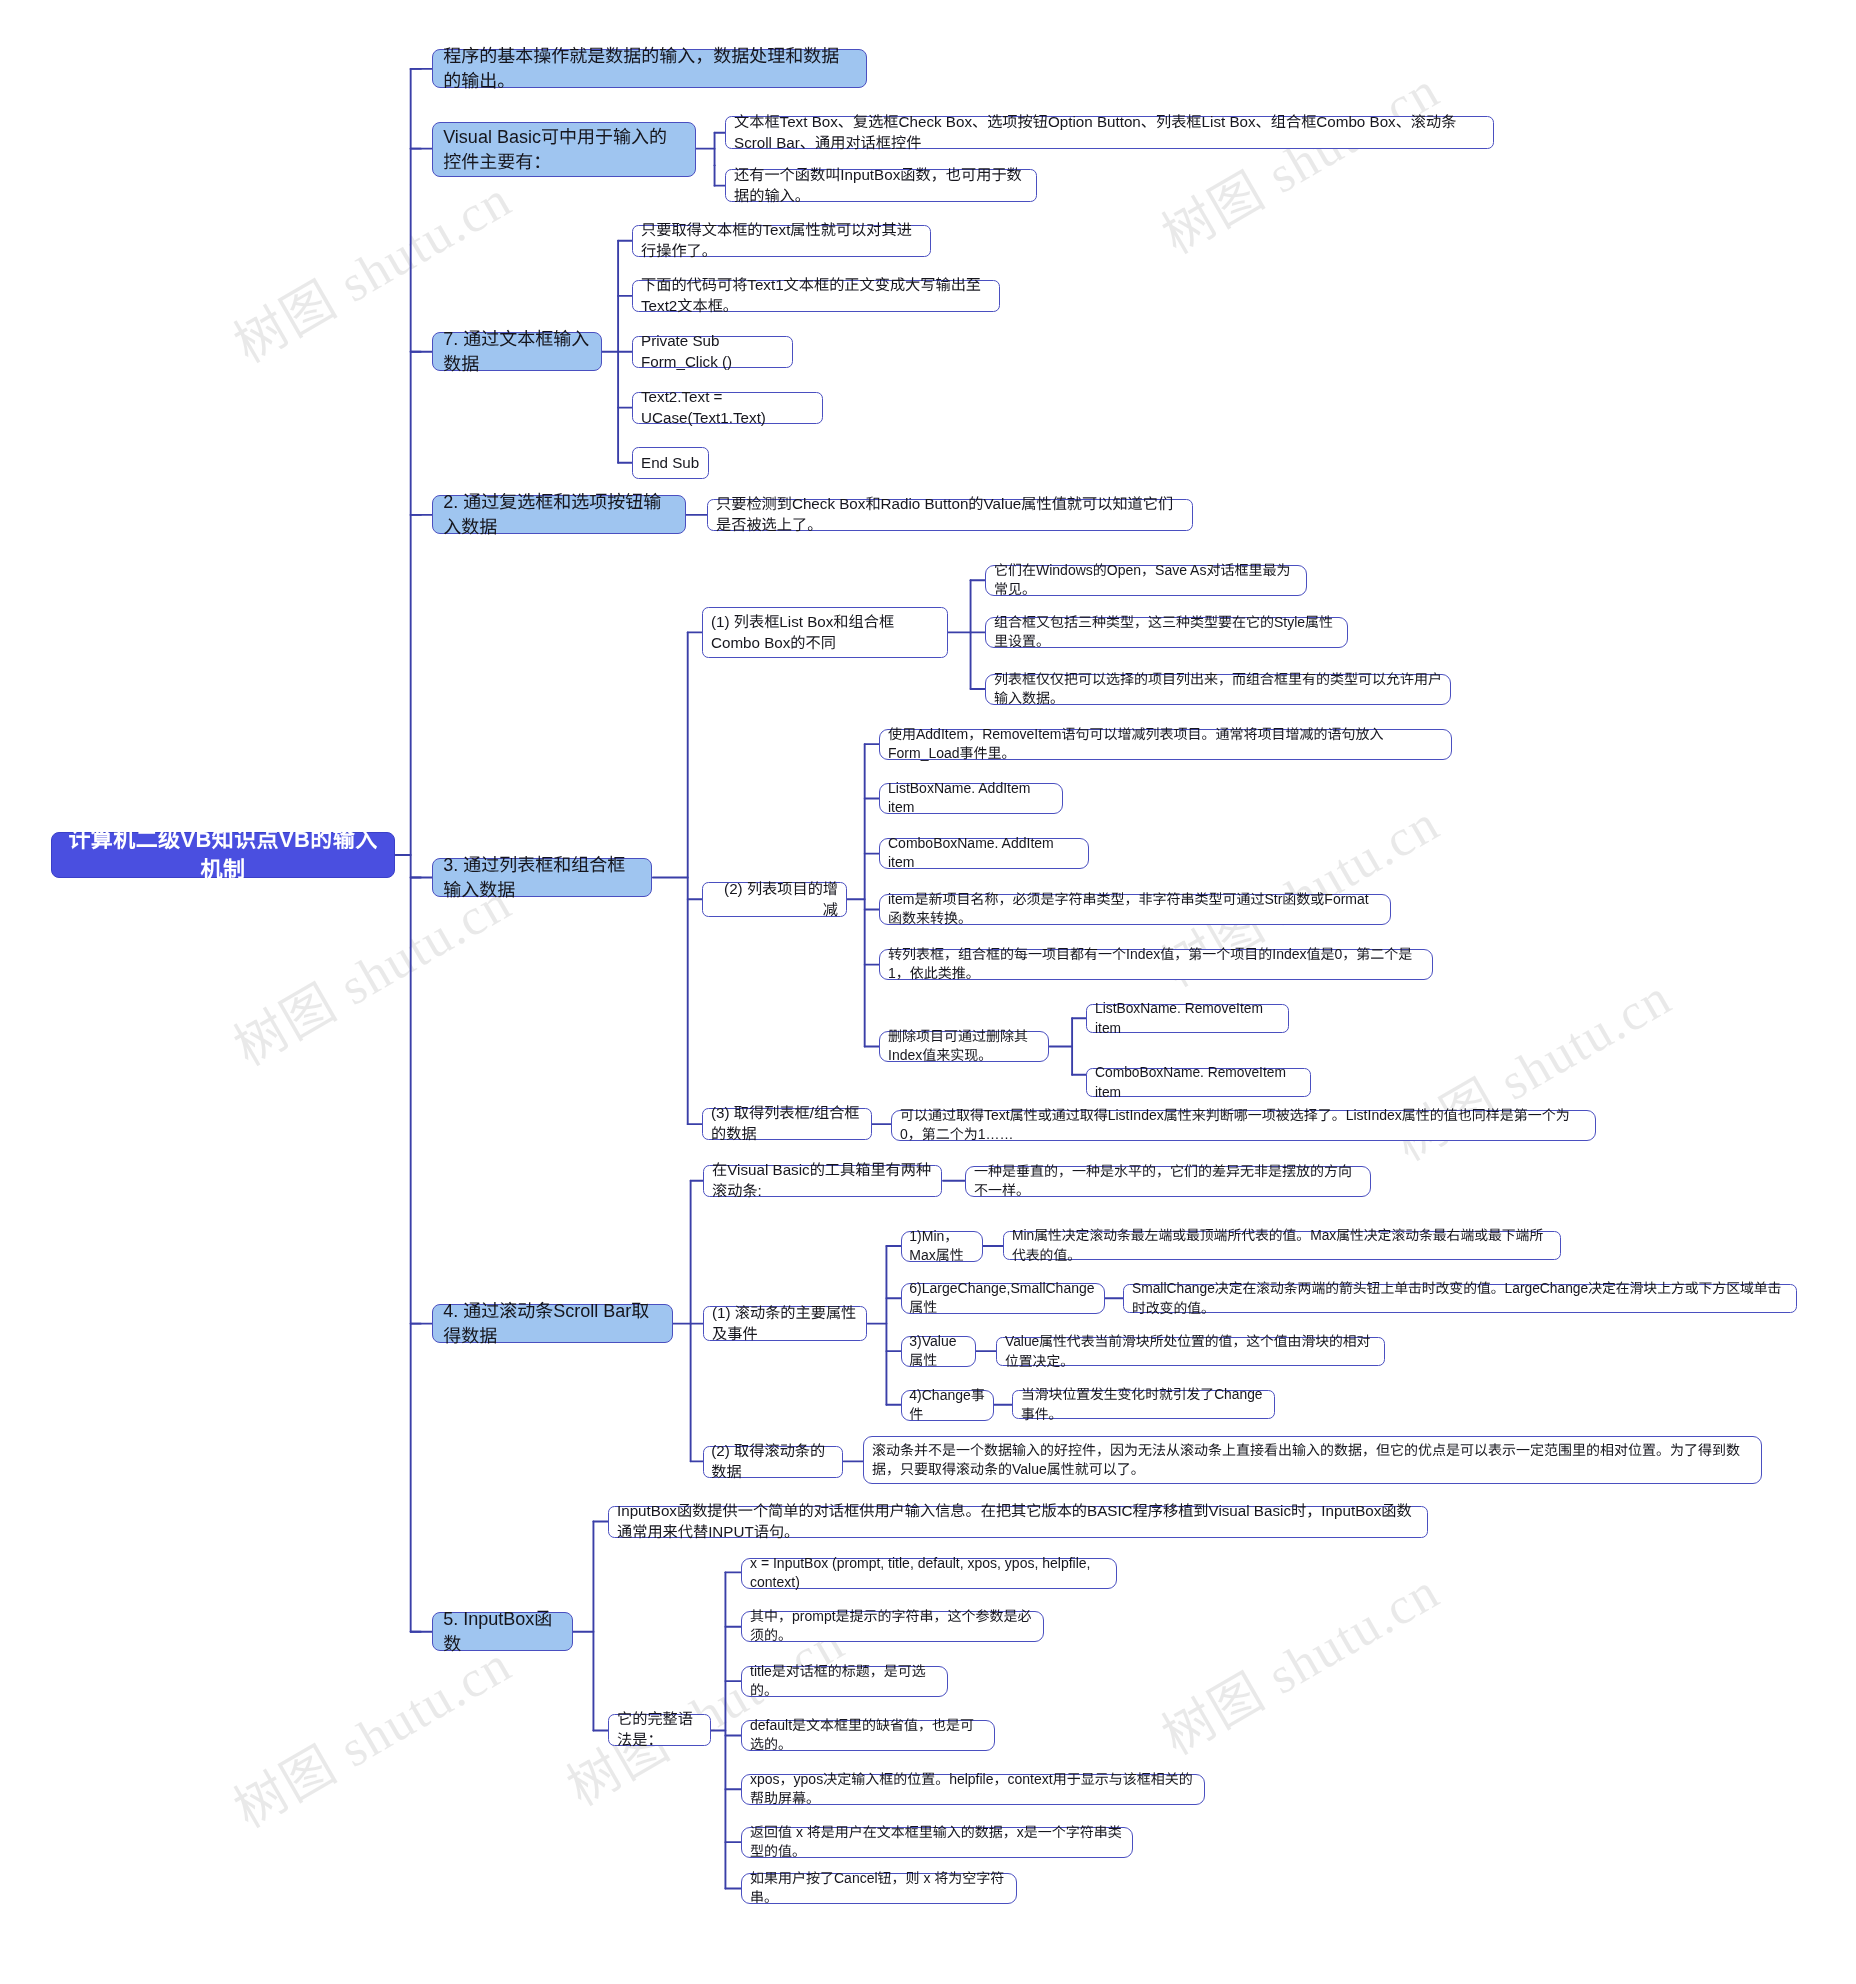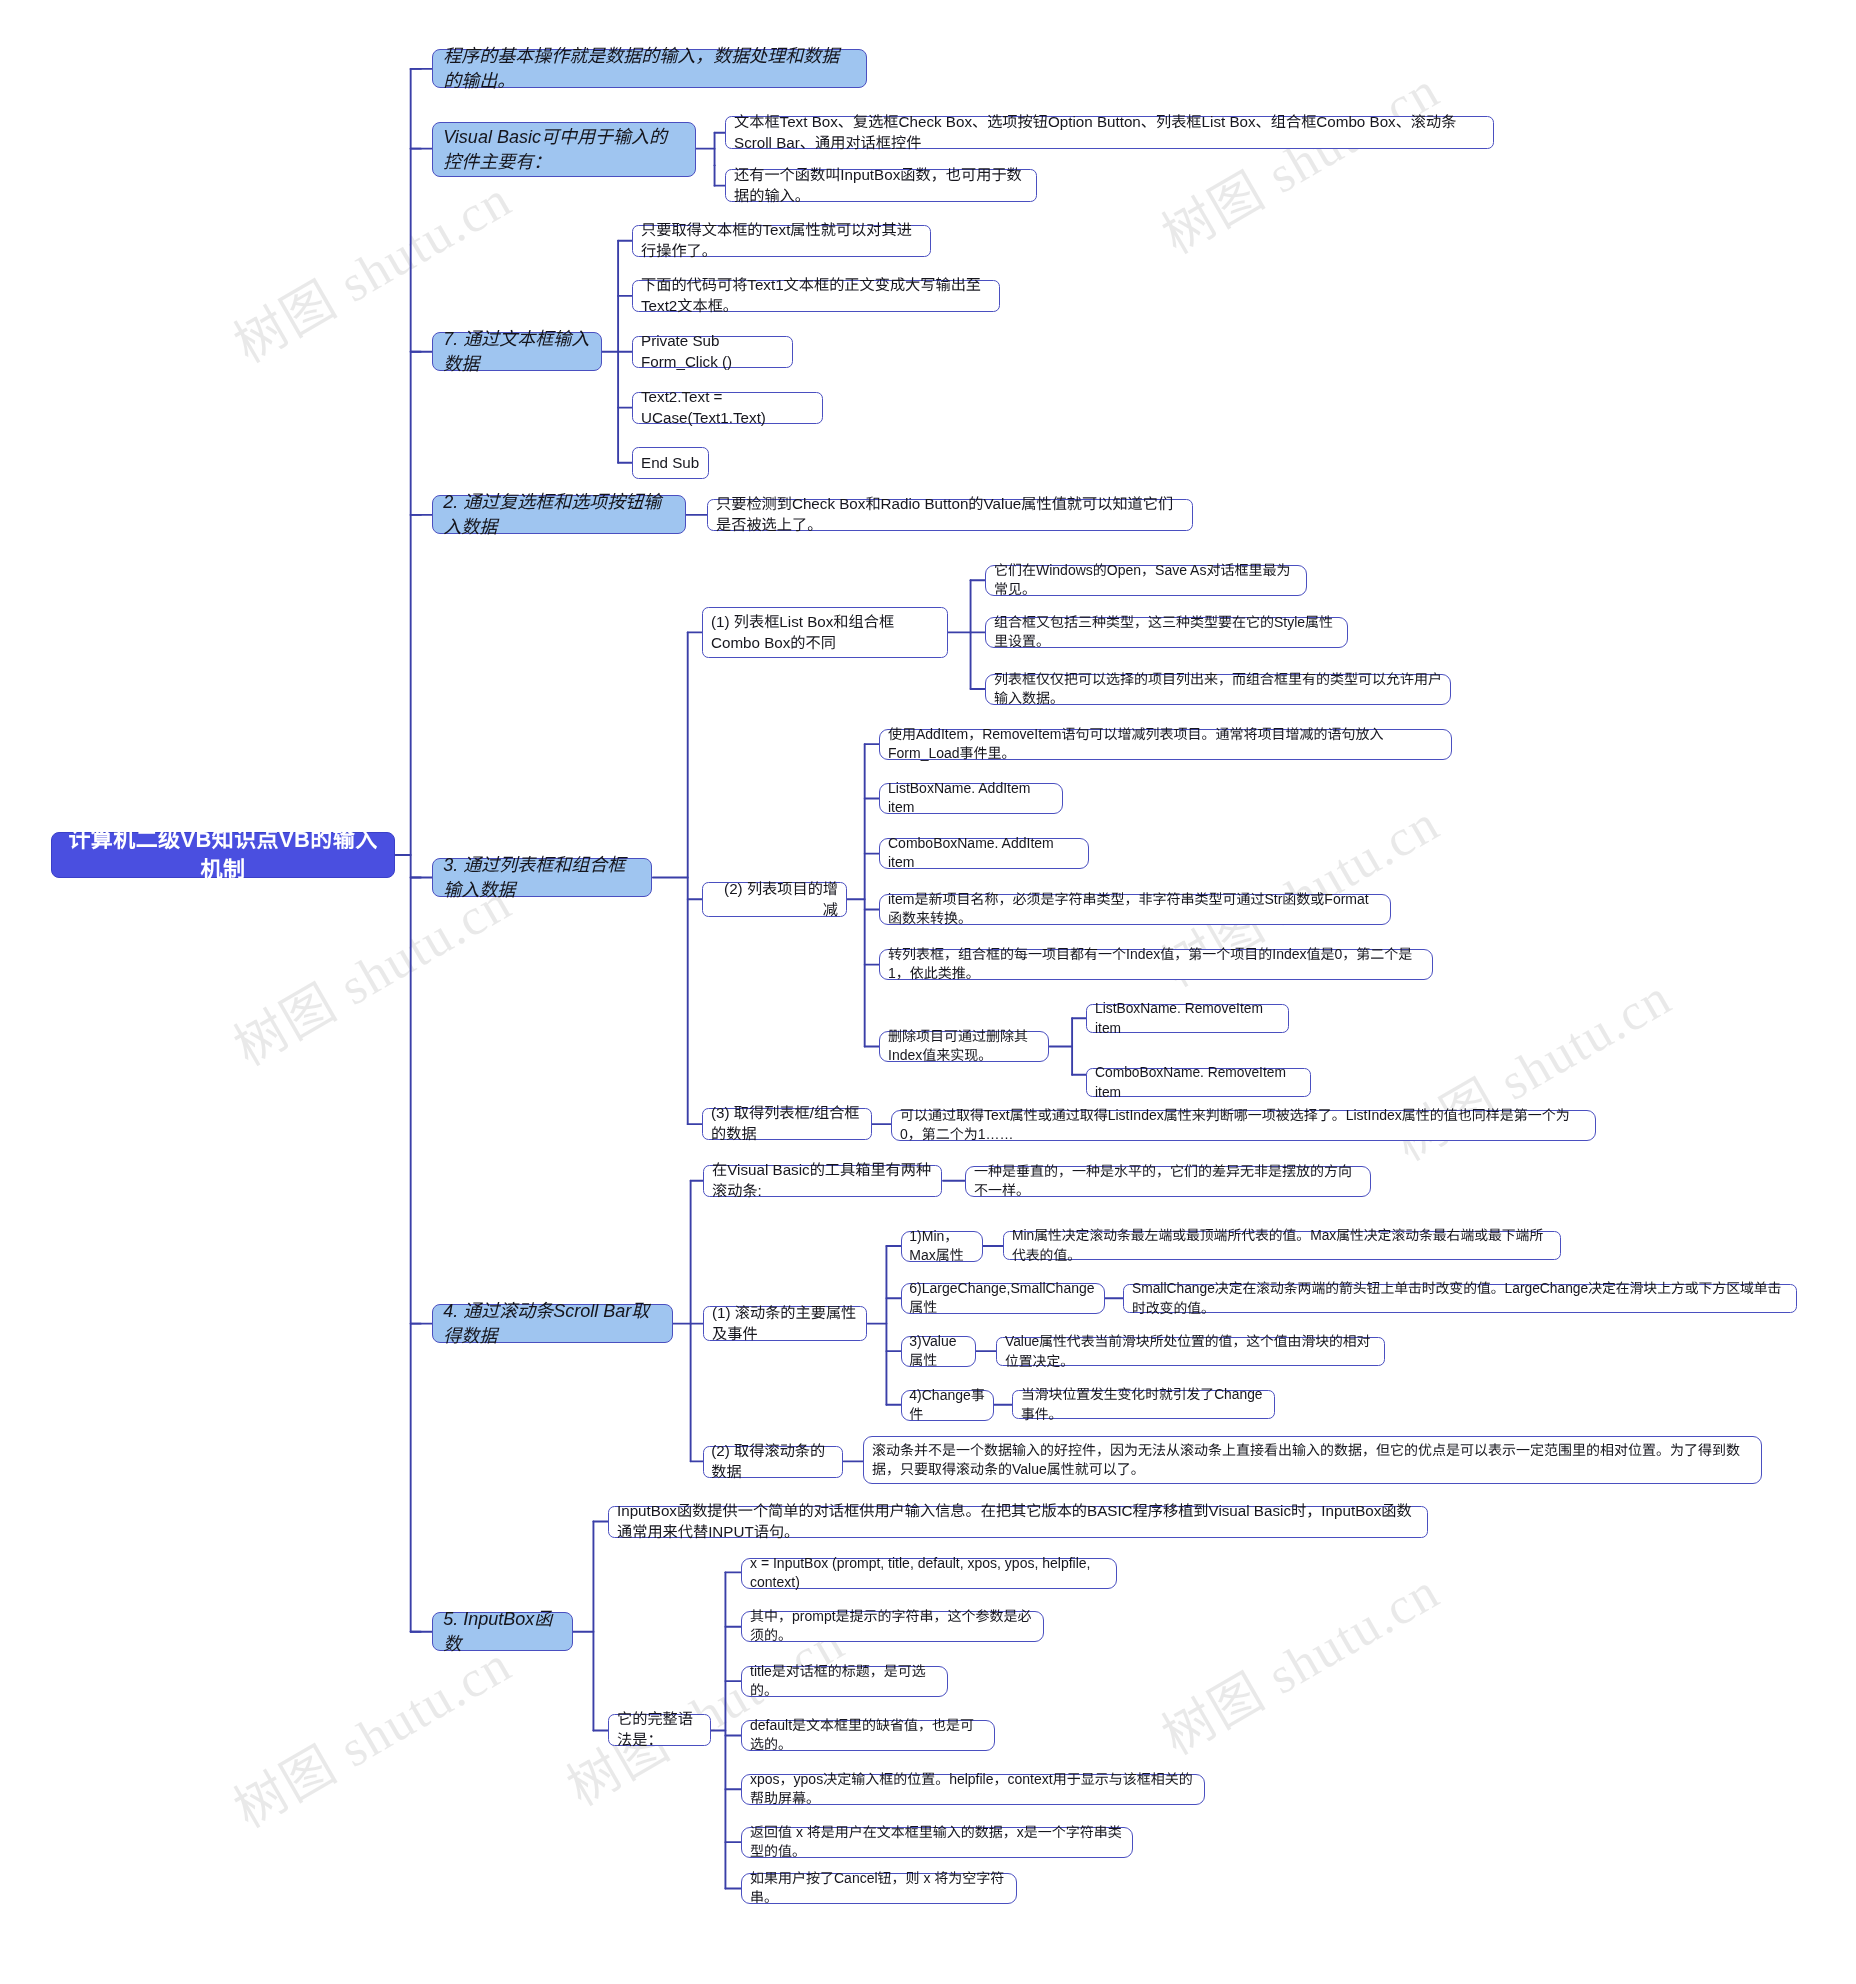--- a/index.html
+++ b/index.html
@@ -57,21 +57,20 @@
     text-align:center;
     padding:7.3px 11.6px;
   }
   .lvl1{
     background:#9FC5F0;
     border:1.2px solid #4a4fc0;
     color:#15151c;
     font-size:18px;
     border-radius:8px;
     padding:5.1px 10.2px;
-    font-style:italic;
   }
   .lvl2{font-size:15.2px;}
   .lvl3{font-size:14px;border-radius:9px;}
   .lvl4{font-size:13.8px;}
   .tight{padding:2.9px 7.3px;}
 </style>
 </head>
 <body>
 
 <div id="watermarks">

